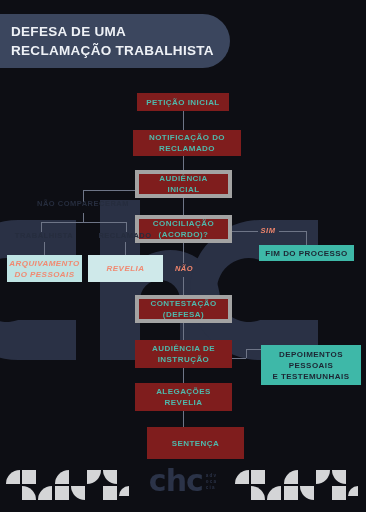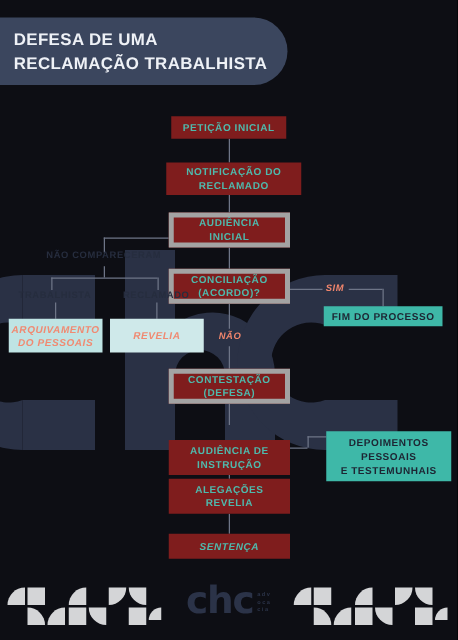--- a/index.html
+++ b/index.html
@@ -207,27 +207,27 @@
       <div class="node outlined" style="left: 135px; top: 170px; width: 97px; height: 28px;">AUDIÊNCIA
 INICIAL</div>
       <div class="node outlined" style="left: 135px; top: 215px; width: 97px; height: 28px;">CONCILIAÇÃO
 (ACORDO)?</div>
       <div class="node teal" style="left: 259px; top: 245px; width: 95px; height: 16px;">FIM DO PROCESSO</div>
       <div class="node mint" style="left: 7px; top: 255px; width: 75px; height: 27px;">ARQUIVAMENTO
 DO PESSOAIS</div>
       <div class="node mint2" style="left: 88px; top: 255px; width: 75px; height: 27px;">REVELIA</div>
       <div class="node outlined" style="left: 135px; top: 295px; width: 97px; height: 28px;">CONTESTAÇÃO
 (DEFESA)</div>
-      <div class="node" style="left: 135px; top: 340px; width: 97px; height: 28px; margin-top: 12px;">AUDIÊNCIA DE
+      <div class="node" style="left: 135px; top: 340px; width: 97px; height: 28px;">AUDIÊNCIA DE
 INSTRUÇÃO</div>
       <div class="node teal" style="left: 261px; top: 345px; width: 100px; height: 40px;">DEPOIMENTOS PESSOAIS
 E TESTEMUNHAIS</div>
       <div class="node" style="left: 135px; top: 383px; width: 97px; height: 28px;">ALEGAÇÕES
 REVELIA</div>
-      <div class="node" style="left: 135px; top: 427px; width: 97px; height: 20px; font-style: italic;">SENTENÇA</div>
+      <div class="node" style="left: 147px; top: 427px; width: 97px; height: 32px;">SENTENÇA</div>
     </div>
   <div id="labels-layer">
       <div class="blabel dark" style="left: 23px; top: 199px; width: 120px;">NÃO COMPARECERAM</div>
       <div class="blabel dark" style="left: 8px; top: 231px; width: 72px;">TRABALHISTA</div>
       <div class="blabel dark" style="left: 89px; top: 231px; width: 72px;">RECLAMADO</div>
       <div class="blabel coral" style="left: 258px; top: 226px; width: 20px;">SIM</div>
       <div class="blabel coral" style="left: 173px; top: 264px; width: 22px;">NÃO</div>
     </div>
 
   <div id="footer">

